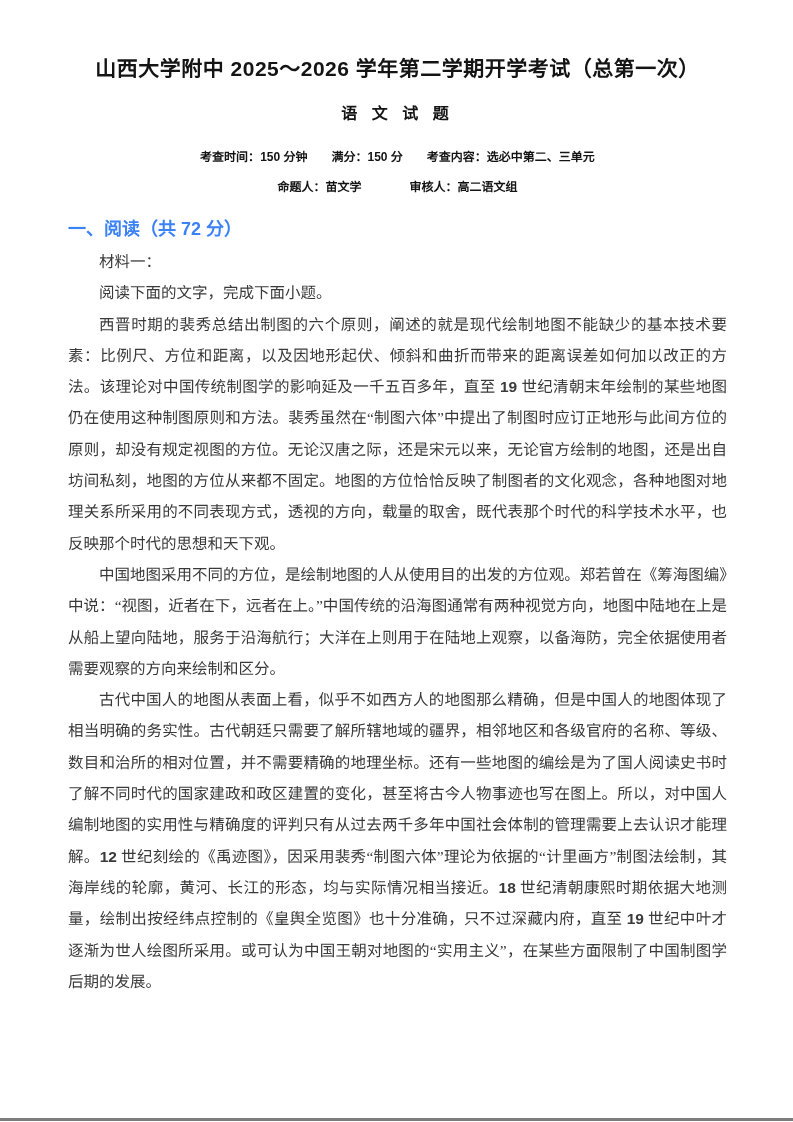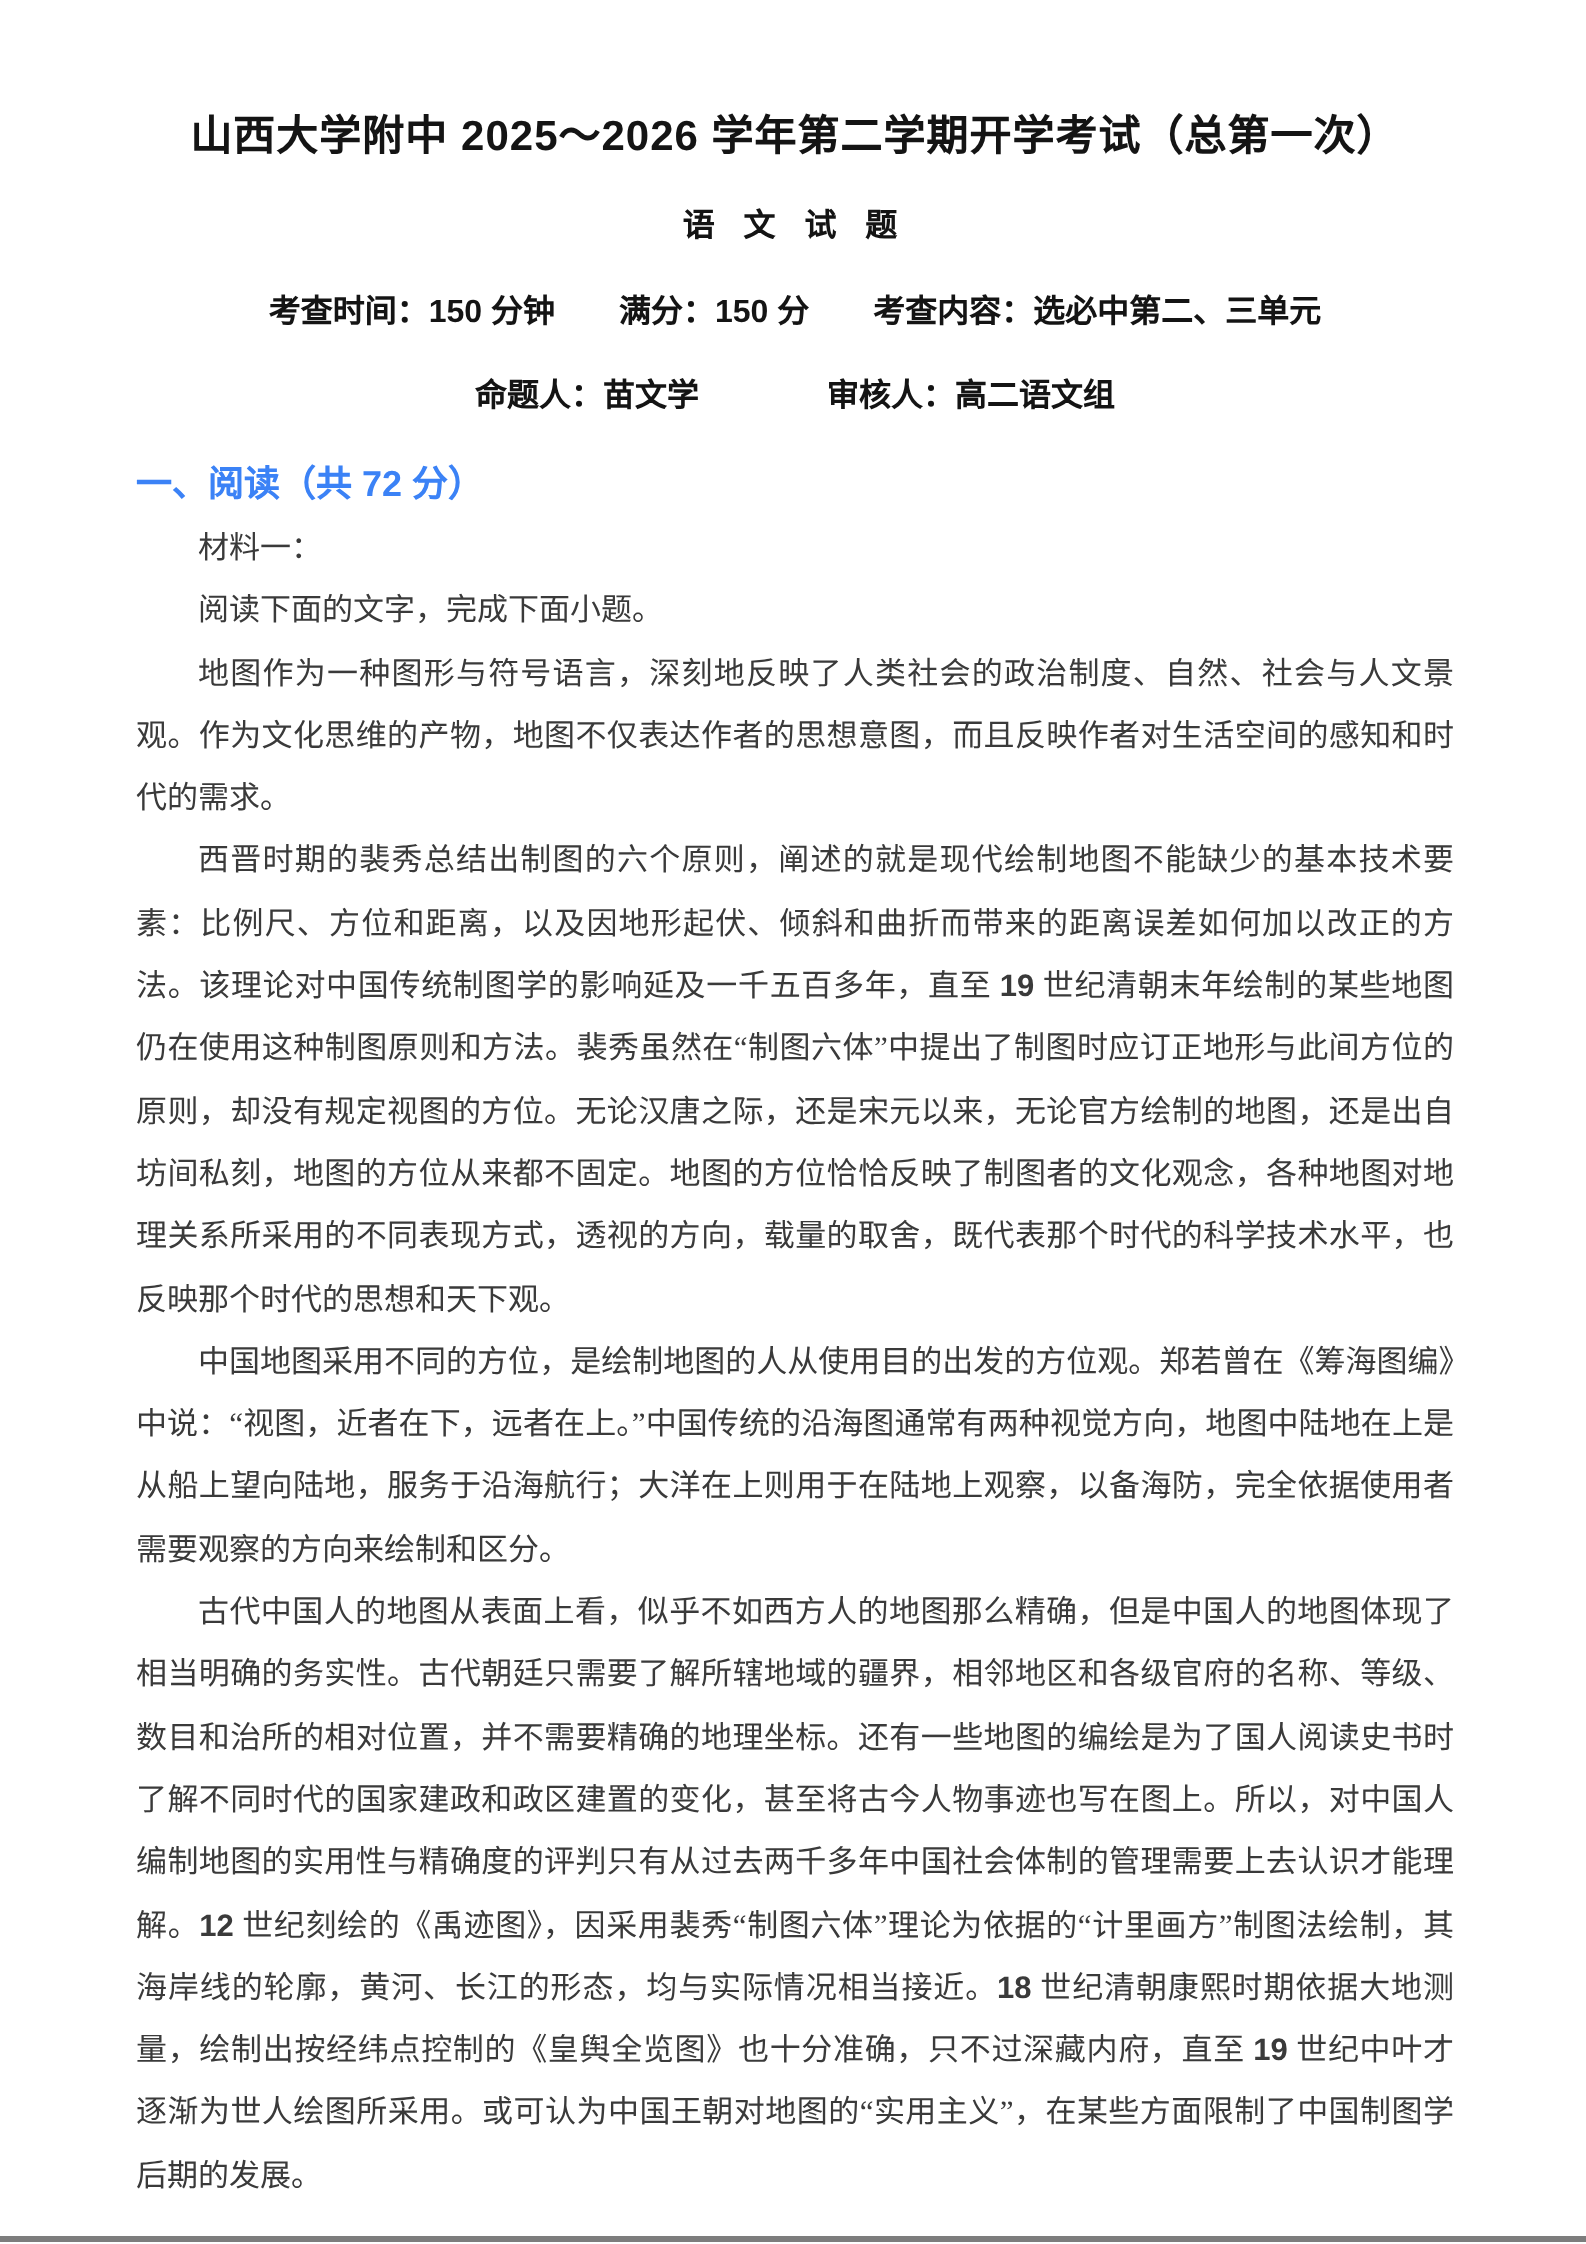--- a/index.html
+++ b/index.html
@@ -21,23 +21,23 @@
     font-size: 21px; font-weight: bold; line-height: 30px;
     text-align: center; color: #141414; letter-spacing: 0.5px;
   }
   .subject-title {
     margin: 0 0 13px 0;
     font-family: "Liberation Sans", "DejaVu Sans", sans-serif;
     font-size: 16px; font-weight: bold; line-height: 30px;
     text-align: center; color: #141414; letter-spacing: 5px;
   }
   .info-line {
-    margin: 12px;
+    margin: 0;
     font-family: "Liberation Sans", "DejaVu Sans", sans-serif;
-    font-size: 16px; font-weight: bold; line-height: 30px;
+    font-size: 12px; font-weight: bold; line-height: 30px;
     text-align: center; color: #141414;
   }
   .section-heading {
     margin: 11px 0 0 0;
     font-family: "Liberation Sans", "DejaVu Sans", sans-serif;
     font-size: 18px; font-weight: bold; line-height: 33px;
     color: #3b82f6;
   }
   .subsection-heading {
     margin: 0 0 2px 34px;
@@ -77,21 +77,20 @@
 
   <h3 class="section-heading">一、阅读（共 <span class="num">72</span> 分）</h3>
 
 
   <div class="body-text">
     <p>材料一：</p>
 
     <p>阅读下面的文字，完成下面小题。</p>
 
     <div>
-        <p>地图作为一种图形与符号语言，深刻地反映了人类社会的政治制度、自然、社会与人文景观。作为文化思维的产物，地图不仅表达作者的思想意图，而且反映作者对生活空间的感知和时代的需求。</p>
         <p>西晋时期的裴秀总结出制图的六个原则，阐述的就是现代绘制地图不能缺少的基本技术要素：比例尺、方位和距离，以及因地形起伏、倾斜和曲折而带来的距离误差如何加以改正的方法。该理论对中国传统制图学的影响延及一千五百多年，直至 <span class="num">19</span> 世纪清朝末年绘制的某些地图仍在使用这种制图原则和方法。裴秀虽然在“制图六体”中提出了制图时应订正地形与此间方位的原则，却没有规定视图的方位。无论汉唐之际，还是宋元以来，无论官方绘制的地图，还是出自坊间私刻，地图的方位从来都不固定。地图的方位恰恰反映了制图者的文化观念，各种地图对地理关系所采用的不同表现方式，透视的方向，载量的取舍，既代表那个时代的科学技术水平，也反映那个时代的思想和天下观。</p>
         <p>中国地图采用不同的方位，是绘制地图的人从使用目的出发的方位观。郑若曾在《筹海图编》中说：“视图，近者在下，远者在上。”中国传统的沿海图通常有两种视觉方向，地图中陆地在上是从船上望向陆地，服务于沿海航行；大洋在上则用于在陆地上观察，以备海防，完全依据使用者需要观察的方向来绘制和区分。</p>
         <p>古代中国人的地图从表面上看，似乎不如西方人的地图那么精确，但是中国人的地图体现了相当明确的务实性。古代朝廷只需要了解所辖地域的疆界，相邻地区和各级官府的名称、等级、数目和治所的相对位置，并不需要精确的地理坐标。还有一些地图的编绘是为了国人阅读史书时了解不同时代的国家建政和政区建置的变化，甚至将古今人物事迹也写在图上。所以，对中国人编制地图的实用性与精确度的评判只有从过去两千多年中国社会体制的管理需要上去认识才能理解。<span class="num">12</span> 世纪刻绘的《禹迹图》，因采用裴秀“制图六体”理论为依据的“计里画方”制图法绘制，其海岸线的轮廓，黄河、长江的形态，均与实际情况相当接近。<span class="num">18</span> 世纪清朝康熙时期依据大地测量，绘制出按经纬点控制的《皇舆全览图》也十分准确，只不过深藏内府，直至 <span class="num">19</span> 世纪中叶才逐渐为世人绘图所采用。或可认为中国王朝对地图的“实用主义”，在某些方面限制了中国制图学后期的发展。</p>
       </div>
   </div>
 
 </div>
 
 <div class="page-bottom-divider"></div>
 

